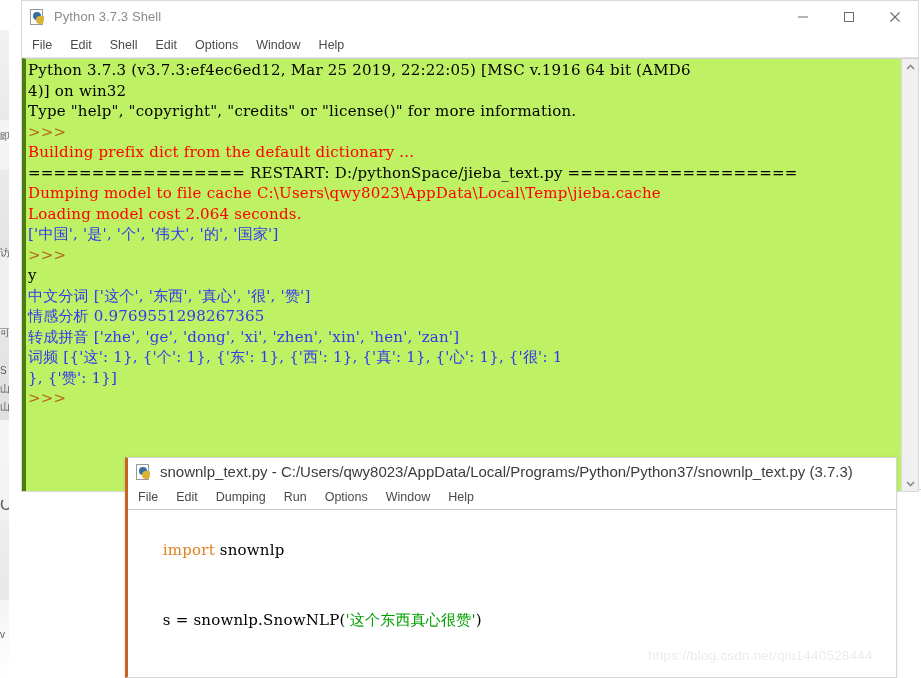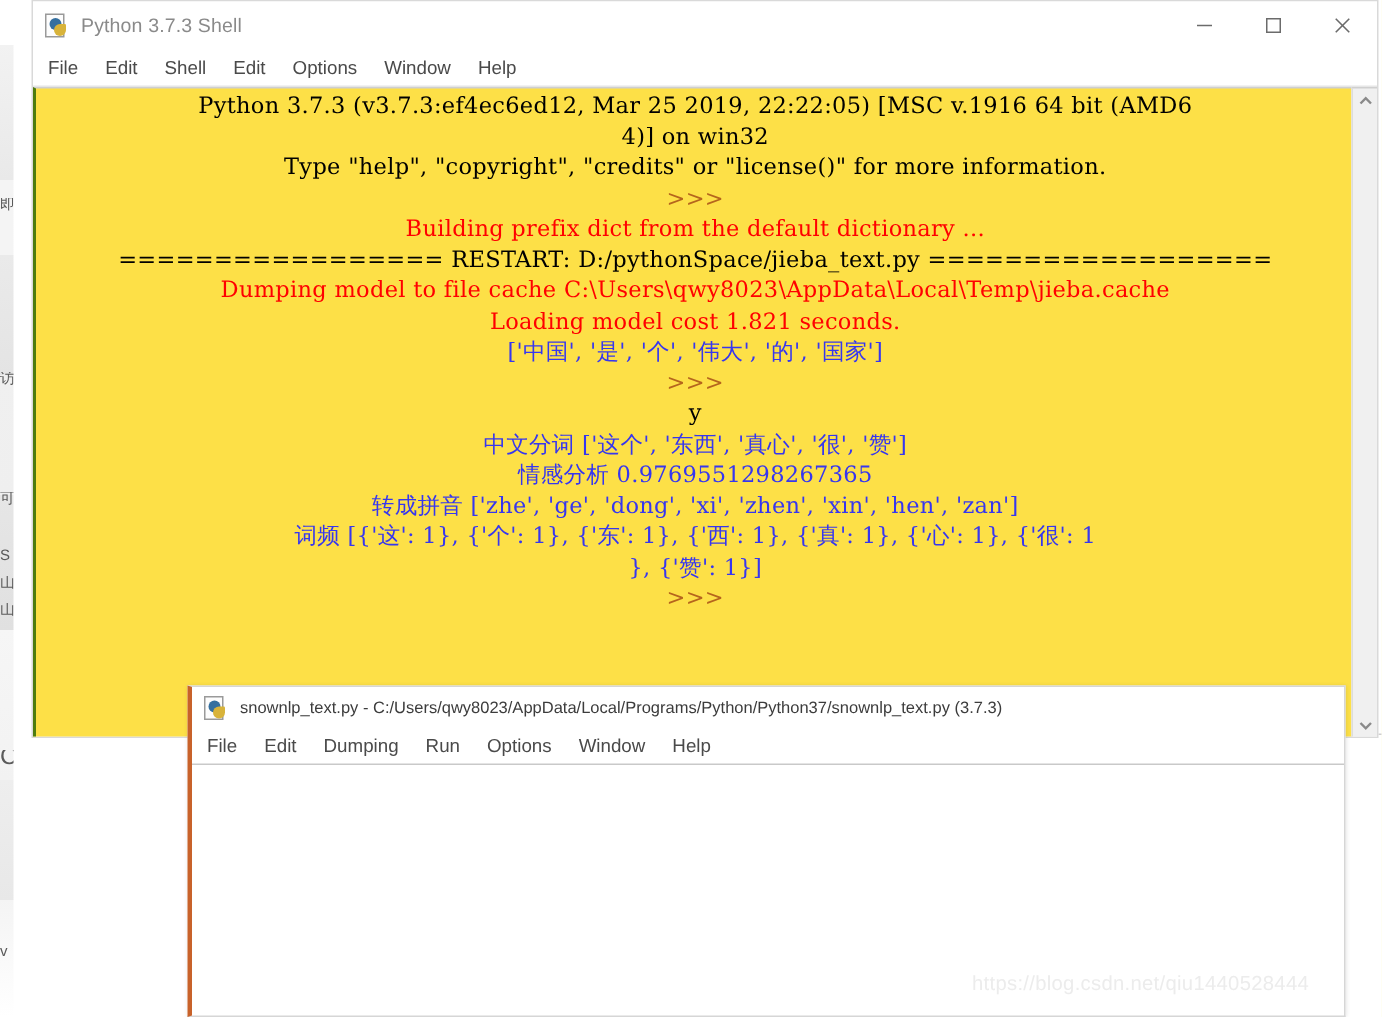--- a/index.html
+++ b/index.html
@@ -162,27 +162,26 @@
 
   #shell-textarea-wrap {
     position: absolute;
     left: 0; top: 57px;
     right: 0; bottom: 0;
     display: flex;
   }
   #shell-text {
     flex: 1 1 auto;
     position: relative;
-    background: #fde047;
+    background: #bef264;
     border-top: 1px solid #cfcfcf;
-    border-left: 2px solid #4d7c0f;
+    border-left: 4px solid #4d7c0f;
     overflow: hidden;
     padding: 1px 0 0 2px;
     box-sizing: border-box;
-    text-align: center;
   }
   .code-line {
     font-family: "DejaVu Serif", "Liberation Serif", serif;
     font-size: 15px;
     line-height: 20.5px;
     white-space: pre;
     letter-spacing: 0.2px;
   }
 
   
@@ -221,21 +220,21 @@
     box-sizing: border-box;
     box-shadow: 0 0 3px rgba(0,0,0,0.12);
   }
   #editor-titlebar {
     height: 27px;
     display: flex;
     align-items: center;
     background: #ffffff;
   }
   #editor-title-text {
-    font-size: 11px;
+    font-size: 15px;
     color: #3c3c3c;
     white-space: nowrap;
     overflow: hidden;
   }
   #edit-menubar {
     height: 24px;
     display: flex;
     align-items: center;
     padding-left: 10px;
     border-bottom: 1px solid #c9c9c9;
@@ -326,21 +325,21 @@
 
   <div id="shell-textarea-wrap">
     <div id="shell-text">
       <div class="code-line" style="color:#000000">Python 3.7.3 (v3.7.3:ef4ec6ed12, Mar 25 2019, 22:22:05) [MSC v.1916 64 bit (AMD6</div>
       <div class="code-line" style="color:#000000">4)] on win32</div>
       <div class="code-line" style="color:#000000">Type "help", "copyright", "credits" or "license()" for more information.</div>
       <div class="code-line" style="color:#b5651d">&gt;&gt;&gt;</div>
       <div class="code-line" style="color:#ff0000">Building prefix dict from the default dictionary ...</div>
       <div class="code-line" style="color:#000000">================= RESTART: D:/pythonSpace/jieba_text.py ==================</div>
       <div class="code-line" style="color:#ff0000">Dumping model to file cache C:\Users\qwy8023\AppData\Local\Temp\jieba.cache</div>
-      <div class="code-line" style="color:#ff0000">Loading model cost 1.821 seconds.</div>
+      <div class="code-line" style="color:#ff0000">Loading model cost 2.064 seconds.</div>
       <div class="code-line" style="color:#3636f0">['中国', '是', '个', '伟大', '的', '国家']</div>
       <div class="code-line" style="color:#b5651d">&gt;&gt;&gt;</div>
       <div class="code-line" style="color:#000000">y</div>
       <div class="code-line" style="color:#3636f0">中文分词 ['这个', '东西', '真心', '很', '赞']</div>
       <div class="code-line" style="color:#3636f0">情感分析 0.9769551298267365</div>
       <div class="code-line" style="color:#3636f0">转成拼音 ['zhe', 'ge', 'dong', 'xi', 'zhen', 'xin', 'hen', 'zan']</div>
       <div class="code-line" style="color:#3636f0">词频 [{'这': 1}, {'个': 1}, {'东': 1}, {'西': 1}, {'真': 1}, {'心': 1}, {'很': 1</div>
       <div class="code-line" style="color:#3636f0">}, {'赞': 1}]</div>
       <div class="code-line" style="color:#b5651d">&gt;&gt;&gt;</div>
     </div>
@@ -375,15 +374,27 @@
   <div id="edit-menubar">
     <div class="menu-item">File</div>
     <div class="menu-item">Edit</div>
     <div class="menu-item">Dumping</div>
     <div class="menu-item">Run</div>
     <div class="menu-item">Options</div>
     <div class="menu-item">Window</div>
     <div class="menu-item">Help</div>
   </div>
 
+  <div id="editor-code">
+    <div class="code-line">
+      <span style="color:#e08020">import</span><span style="color:#000000"> snownlp</span>
+    </div>
+    <div class="code-line">
+      <span style="color:#000000">s = snownlp.SnowNLP(</span><span style="color:#00a000">'这个东西真心很赞'</span><span style="color:#000000">)</span>
+    </div>
+    <div class="code-line">
+      
+    </div>
+
+  </div>
 </div>
 
 <div id="watermark">https://blog.csdn.net/qiu1440528444</div>
 
 </body></html>

